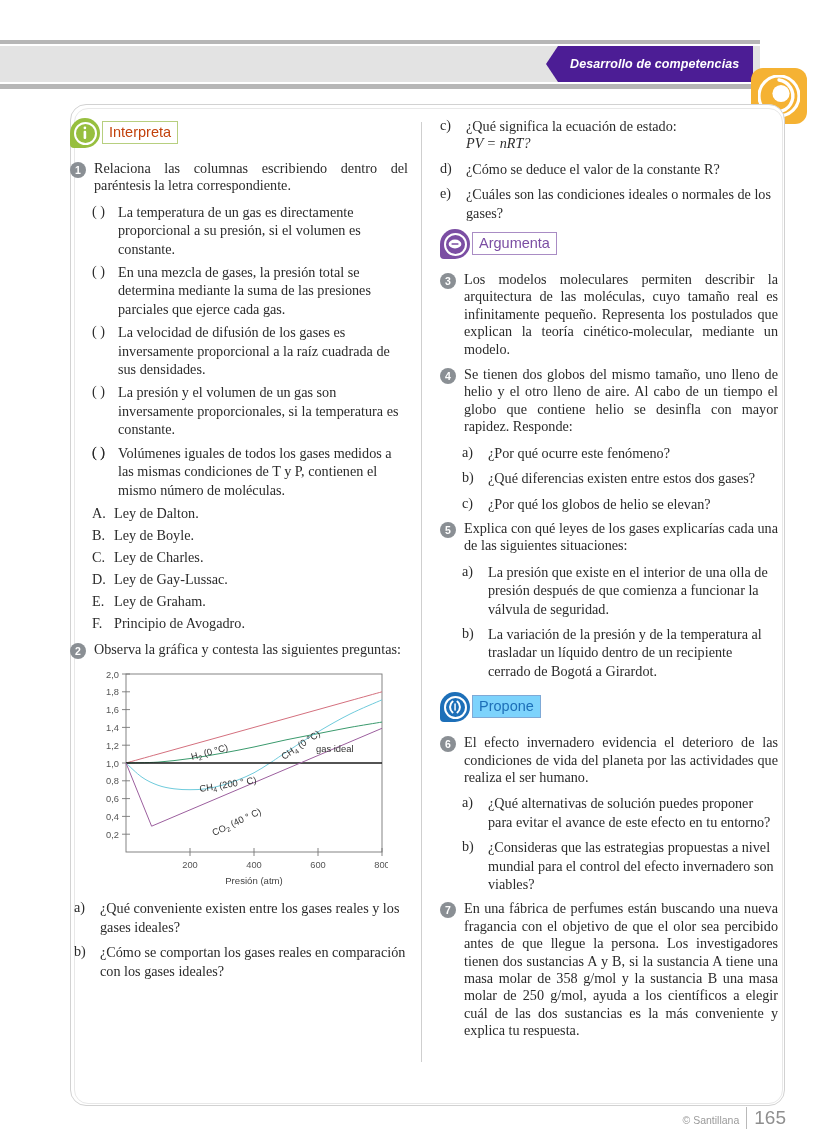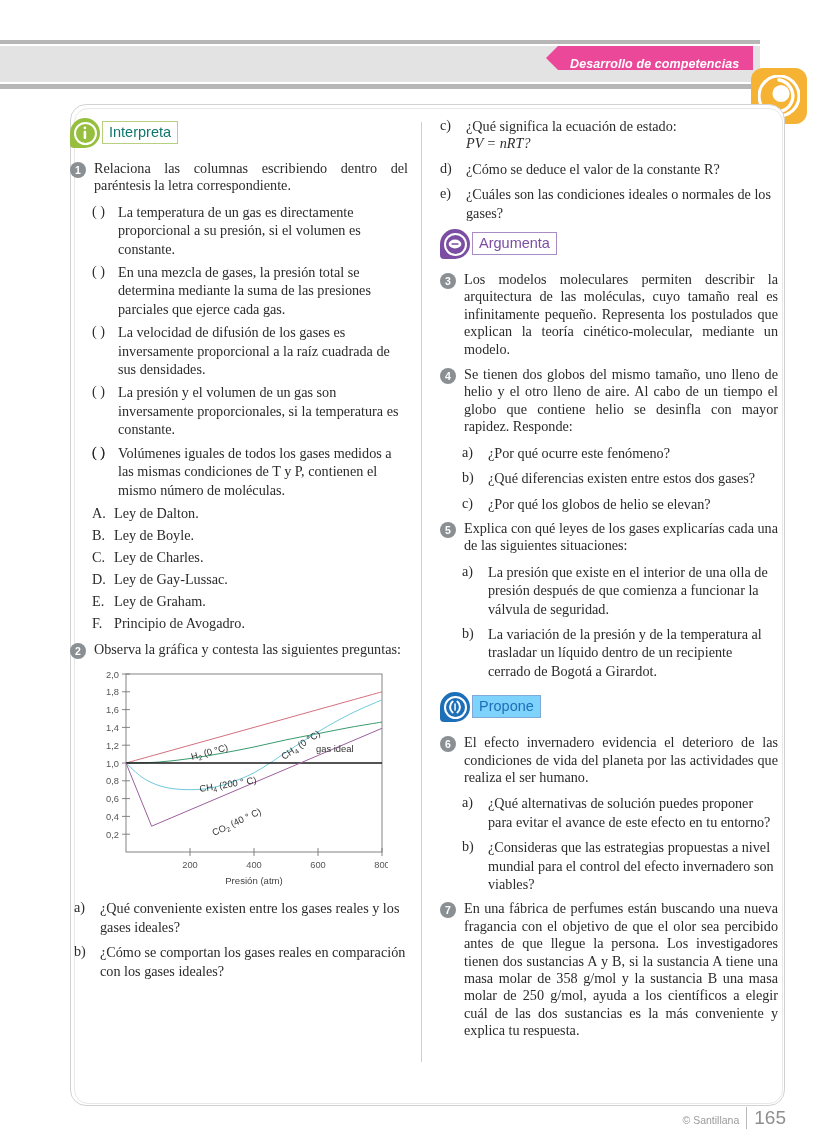--- a/index.html
+++ b/index.html
@@ -20,22 +20,22 @@
   }
   .hdr-line-bottom {
     position: absolute; left: 0; top: 48px; width: 760px; height: 5px;
     background: #b6b6b6;
   }
   .hdr-bar {
     position: absolute; left: 0; top: 10px; width: 760px; height: 36px;
     background: #e3e3e3;
   }
   .hdr-tag {
-    position: absolute; left: 546px; top: 10px; height: 24px;
-    background: #ec4899; color: #ffffff;
+    position: absolute; left: 546px; top: 10px; height: 36px;
+    background: #4c1d95; color: #ffffff;
     font-family: "Liberation Sans", sans-serif;
     font-style: italic; font-weight: bold; font-size: 12.5px;
     line-height: 36px; padding: 0 14px 0 24px;
     clip-path: polygon(12px 0, 100% 0, 100% 100%, 12px 100%, 0 50%);
     white-space: nowrap; letter-spacing: .1px;
   }
   .hdr-logo {
     position: absolute; left: 751px; top: 32px; width: 56px; height: 56px;
     background: #f5b233; border-radius: 12px;
   }
@@ -174,21 +174,21 @@
     <div class="badge">
       <div class="badge-circle">
         <div class="drop" style="background:#97bf3f"></div>
         <div class="ring">
           <svg width="12" height="14" viewBox="0 0 12 14">
             <rect x="4.6" y="0.6" width="2.6" height="2.6" rx="1.2" fill="#ffffff"></rect>
             <rect x="4.6" y="4.8" width="2.6" height="8.2" rx="1.1" fill="#ffffff"></rect>
           </svg>
         </div>
       </div>
-      <div class="badge-label" style="color:#0f766e;border-color:#b7cf7f">Interpreta</div>
+      <div class="badge-label" style="color:#c2410c;border-color:#b7cf7f">Interpreta</div>
     </div>
 
     <div class="item">
       <div class="num">1</div>
       <div class="body-text">Relaciona las columnas escribiendo dentro del paréntesis la letra correspondiente.</div>
     </div>
 
     <div>
       <div class="sub">
         <span class="sub-mark">(  )</span>

